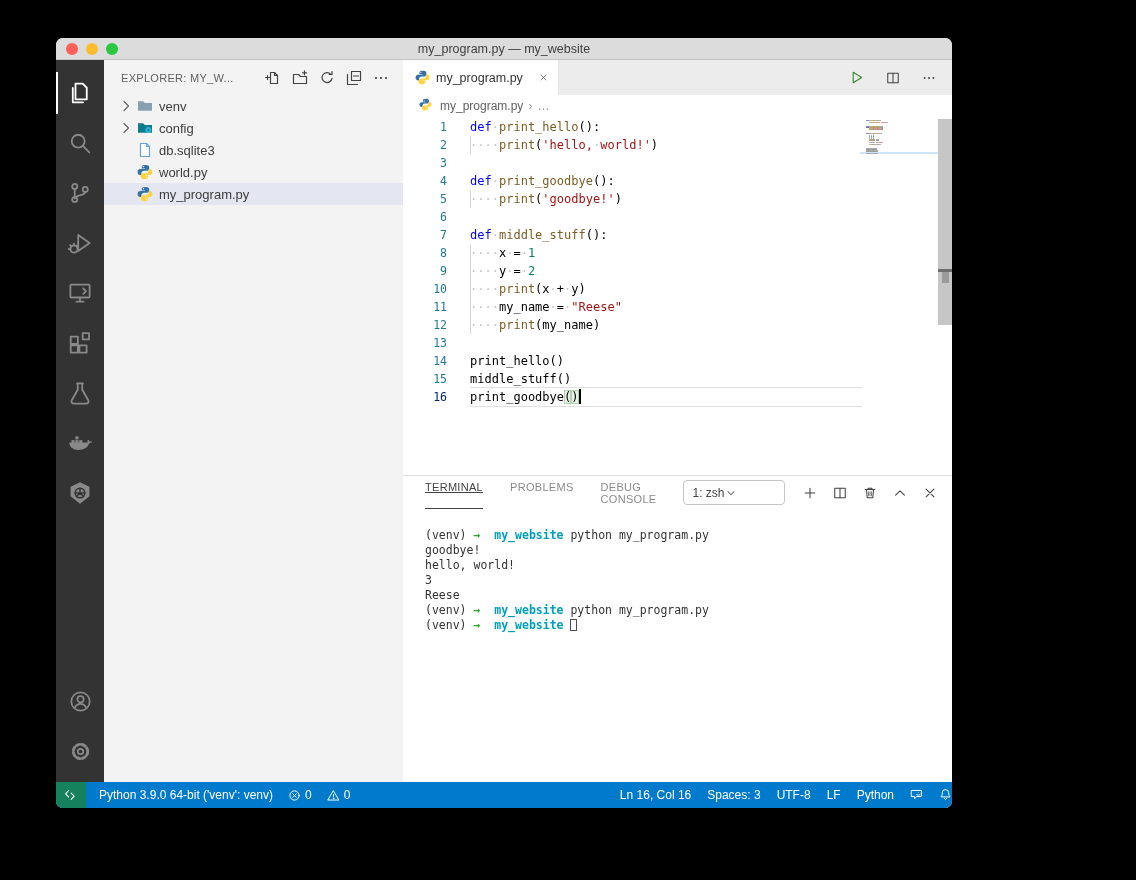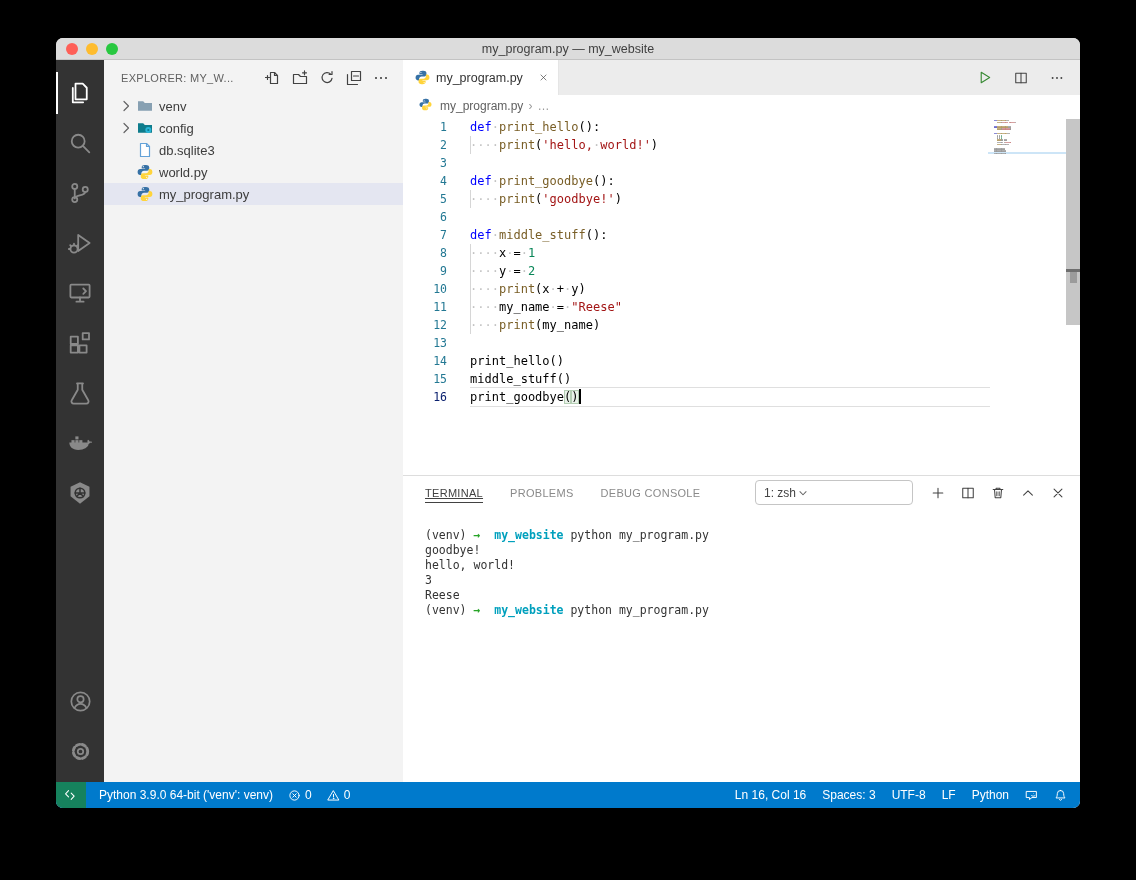--- a/index.html
+++ b/index.html
@@ -1,18 +1,18 @@
 <!DOCTYPE html>
 <html><head>
 <meta charset="utf-8">
 <style>
   * { margin:0; padding:0; box-sizing:border-box; }
   html,body { width:1136px; height:880px; background:#000; overflow:hidden;
               font-family:"Liberation Sans", sans-serif; }
-  .window { position:absolute; left:56px; top:38px; width:1024px; height:770px;
+  .window { position:absolute; left:56px; top:38px; width:896px; height:770px;
             border-radius:7px; overflow:hidden; background:#fff;
             box-shadow:0 22px 60px rgba(0,0,0,.65); display:flex; flex-direction:column; }
   
   .titlebar { height:22px; flex:none; background:#dcdcdc; border-bottom:1px solid #c3c3c3;
               position:relative; display:flex; align-items:center; }
   .lights { position:absolute; left:10px; top:5px; display:flex; gap:8px; }
   .light { width:12px; height:12px; border-radius:50%; }
   .l-red{background:#fe5f57}.l-yellow{background:#febc2e}.l-green{background:#28c840}
   .win-title { width:100%; text-align:center; font-size:12.5px; color:#3f3f3f; font-weight:500; }
   
@@ -87,21 +87,21 @@
   .tl { white-space:pre; }
   .tgreen { color:#27a427; font-weight:bold; }
   .tcyan  { color:#00a0bd; font-weight:bold; }
   .tcursor { display:inline-block; width:7px; height:12px; border:1.2px solid #4d4d4d; vertical-align:-2px; }
   
   .status { height:26px; flex:none; background:#007acc; display:flex; align-items:center;
             color:#fff; font-size:12px; }
   .remote-box { width:30px; height:26px; background:#16825d; display:flex; align-items:center;
                 justify-content:center; cursor:pointer; flex:none; }
   .st-left { display:flex; align-items:center; gap:15px; padding-left:13px; }
-  .st-right { margin-left:auto; display:flex; align-items:center; gap:16px; padding-right:13px; }
+  .st-right { margin-left:auto; display:flex; align-items:flex-start; gap:16px; }
   .st-item { display:flex; align-items:center; gap:4px; cursor:pointer; white-space:nowrap; }
 </style>
 </head>
 <body>
 
 <div class="window">
   <div class="titlebar">
     <div class="lights">
       <div class="light l-red"></div>
       <div class="light l-yellow"></div>
@@ -695,20 +695,21 @@
               </span>
             </span>
         </div>
         <div class="term">
             <div class="tl"><span class="">(venv) </span><span class="tgreen">→</span><span class="">  </span><span class="tcyan">my_website</span><span class=""> python my_program.py</span></div>
             <div class="tl"><span class="">goodbye!</span></div>
             <div class="tl"><span class="">hello, world!</span></div>
             <div class="tl"><span class="">3</span></div>
             <div class="tl"><span class="">Reese</span></div>
             <div class="tl"><span class="">(venv) </span><span class="tgreen">→</span><span class="">  </span><span class="tcyan">my_website</span><span class=""> python my_program.py</span></div>
+            <div class="tl"><span class="">(venv) </span><span class="tgreen">→</span><span class="">  </span><span class="tcyan">my_website</span><span class=""> </span><span class="tcursor"></span></div>
           </div>
       </div>
     </div>
   </div>
 
   <div class="status">
     <div class="remote-box" id="remote-box">
         <svg class="icon " width="14" height="14" viewBox="0 0 16 16">
           <path d="M5.2 3L1.8 6.6l3.4 3.6"></path>
           <path d="M8.2 5.8l3.4 3.6-3.4 3.6"></path>

